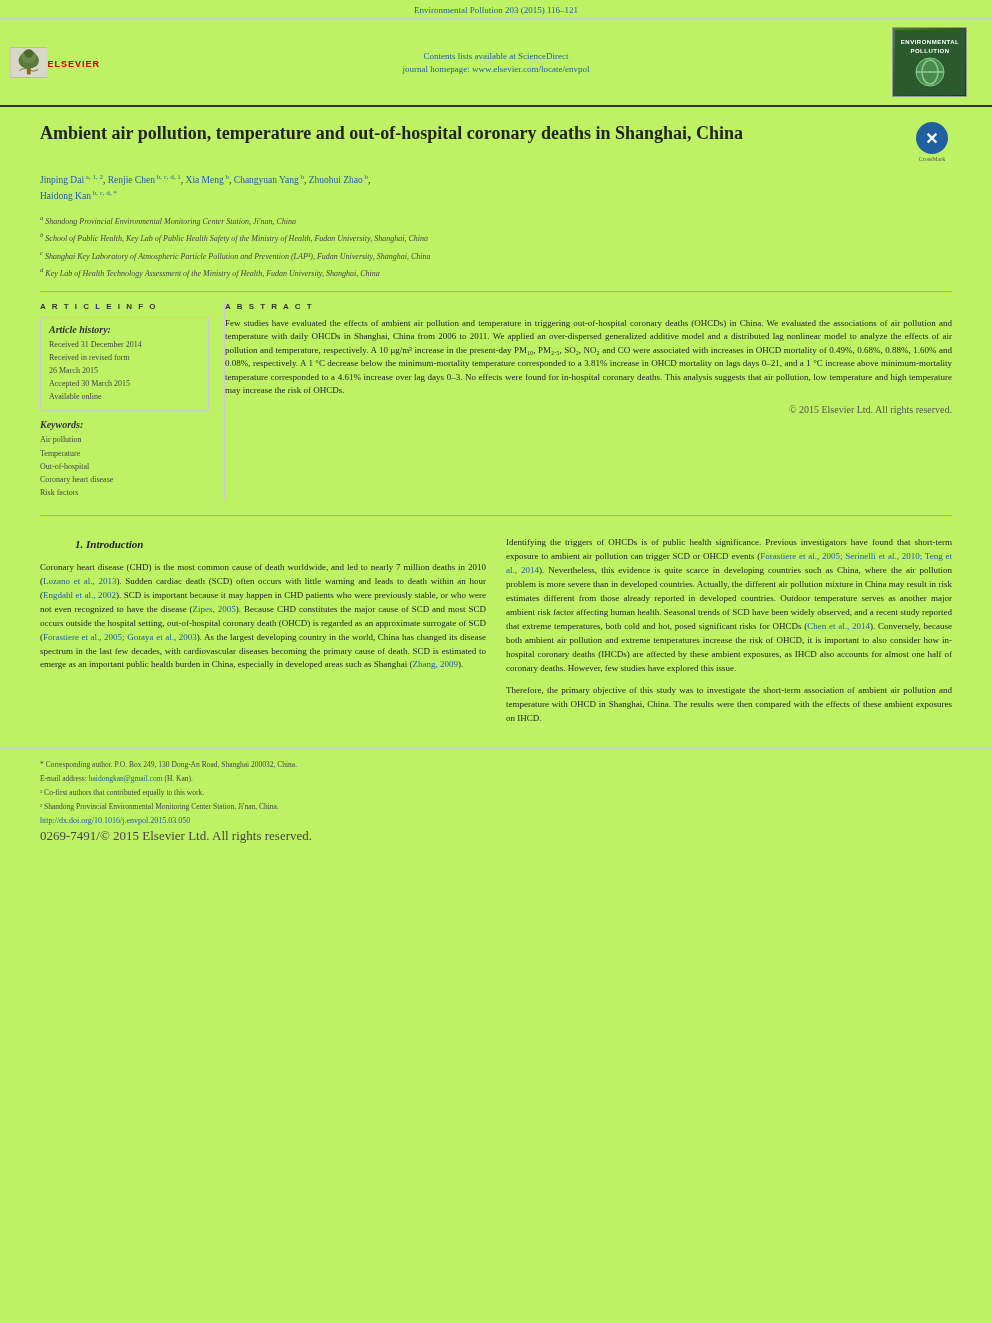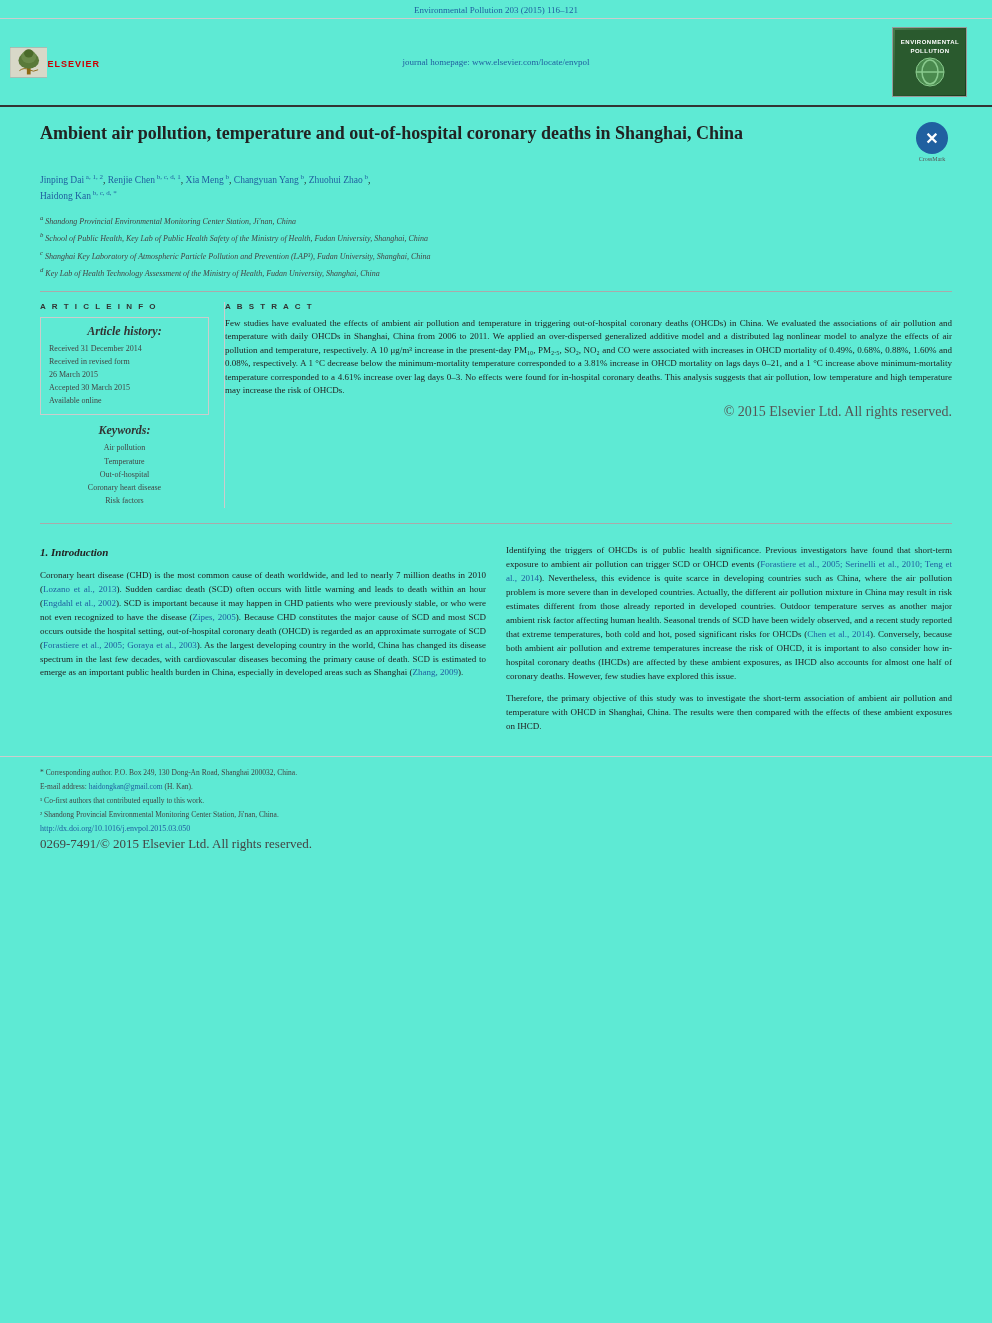--- a/index.html
+++ b/index.html
@@ -7,21 +7,21 @@
       background: #fff;
       font-family: 'Times New Roman', Times, serif;
       font-size: 9.5px;
       color: #222;
       width: 992px;
       min-height: 1323px;
     }
     .page {
       width: 992px;
       min-height: 1323px;
-      background: #5eead4;
+      background: #bef264;
       padding: 0;
     }
     
     .top-bar {
       text-align: center;
       padding: 5px 0 3px 0;
       font-size: 9px;
       color: #2060a0;
       border-bottom: 1px solid #ccc;
     }
@@ -193,53 +193,51 @@
       text-transform: uppercase;
     }
 
     .article-history-box {
       border: 1px solid #ccc;
       padding: 6px 8px;
       margin-bottom: 8px;
       font-size: 8px;
     }
     .history-title {
-      font-size: 12px;
+      font-size: 10px;
       font-style: italic;
       font-weight: bold;
       margin-bottom: 4px;
       color: #333;
-      text-align: center;
     }
     .history-item {
       margin-bottom: 2px;
       line-height: 1.4;
       color: #444;
     }
 
     .keywords-box {
       margin-top: 8px;
     }
     .keyword-item {
       font-size: 8px;
       color: #444;
       margin-bottom: 2px;
       line-height: 1.4;
-      text-align: center;
     }
 
     .abstract-text {
       font-size: 9px;
       line-height: 1.5;
       color: #222;
       text-align: justify;
       margin-bottom: 6px;
     }
     .copyright-line {
-      font-size: 14px;
+      font-size: 10px;
       color: #555;
       text-align: right;
       margin-top: 0;
     }
 
     
     .main-body {
       padding: 0 40px;
       display: flex;
       gap: 20px;
@@ -251,20 +249,21 @@
       text-align: justify;
       color: #222;
     }
     .section-title {
       font-size: 11px;
       font-weight: bold;
       font-style: italic;
       color: #222;
       margin-bottom: 8px;
       font-family: 'Times New Roman', serif;
+      margin-left: 35px;
     }
     .body-para {
       margin-bottom: 8px;
       font-size: 9px;
       line-height: 1.55;
       text-align: justify;
     }
     .ref-link {
       color: #2060a0;
       text-decoration: none;
@@ -318,20 +317,24 @@
         <ellipse cx="40" cy="28" rx="22" ry="18" fill="#5a7a3a"></ellipse>
         <ellipse cx="40" cy="20" rx="16" ry="14" fill="#6a8a4a"></ellipse>
         <ellipse cx="40" cy="13" rx="10" ry="9" fill="#4a6a2a"></ellipse>
 
         <path d="M 20 50 Q 30 42 40 48 Q 50 54 60 48" stroke="#8B6914" stroke-width="2" fill="none"></path>
       </svg>
       <div class="elsevier-label">ELSEVIER</div>
     </div>
 
     <div class="journal-center">
+      <div class="science-direct-link">
+        <span>Contents lists available at</span>
+        <span style="color:#2060a0;">ScienceDirect</span>
+      </div>
       <div class="journal-homepage">
         <span>journal homepage:</span>
         <span style="color:#2060a0;">www.elsevier.com/locate/envpol</span>
       </div>
     </div>
 
     <div class="journal-logo-right">
       <div class="journal-logo-right-img">
         <svg width="70" height="65" viewBox="0 0 70 65">
           <rect width="70" height="65" fill="#2a5a2e"></rect>

